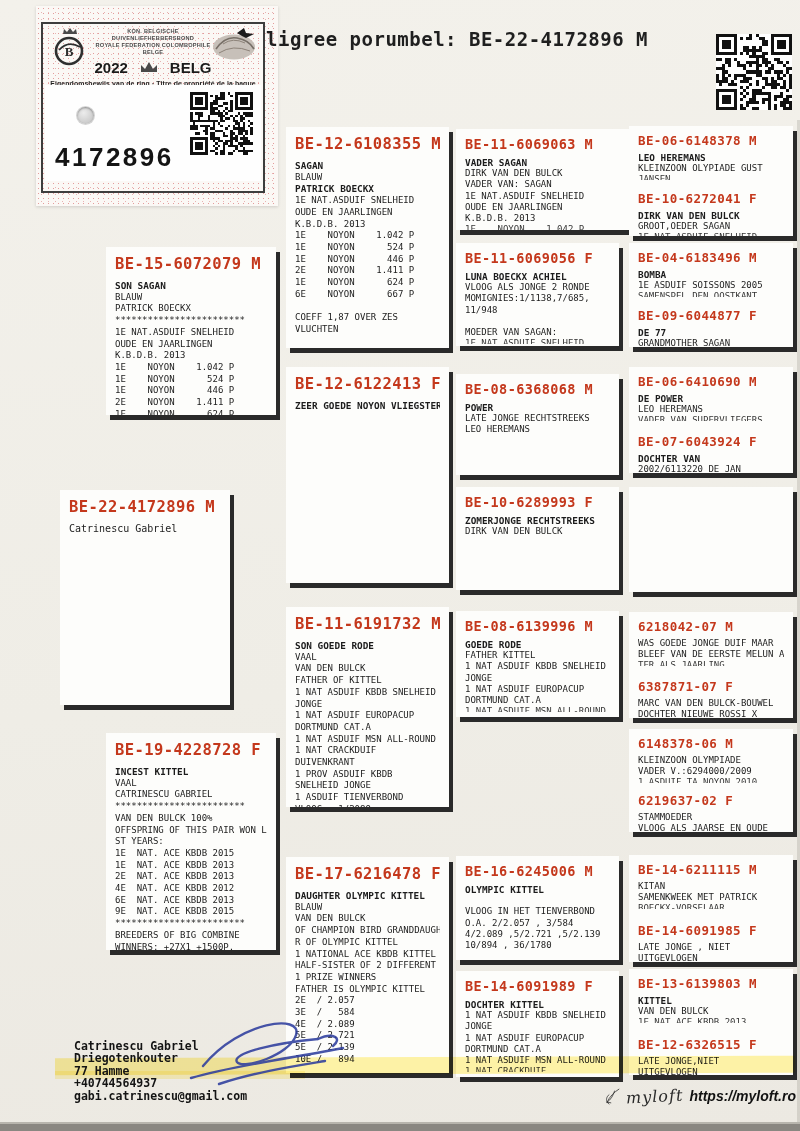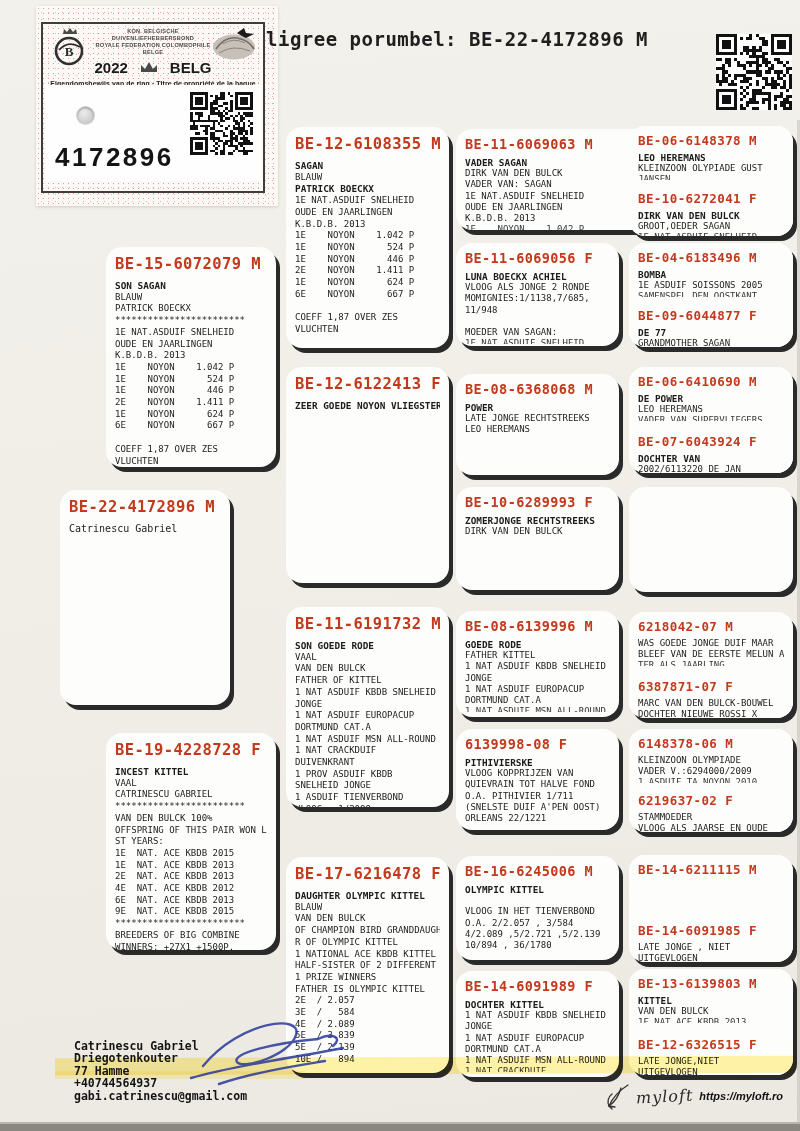--- a/index.html
+++ b/index.html
@@ -1,20 +1,20 @@
 <!DOCTYPE html>
 <html><head>
 <meta charset="utf-8">
 <style>
   html,body{margin:0;padding:0;background:#d8d6d0;}
   #page{position:relative;width:800px;height:1131px;margin:0 auto;overflow:hidden;
         background:linear-gradient(175deg,#f3f1eb 0%,#efede6 60%,#ece9e2 100%);
         font-family:"DejaVu Sans Mono",monospace;}
   
-  .card,.pair{position:absolute;background:#fdfdfb;border-radius:16px;
+  .card,.pair{position:absolute;background:#fdfdfb;border-radius:0;
         box-shadow:4px 5px 0 0 #2a2a2a;box-sizing:border-box;overflow:hidden;}
   .card{padding:6px 9px;}
   .card-header{font-family:"DejaVu Sans Mono",monospace;font-weight:bold;color:#c4381c;
         white-space:pre;letter-spacing:.4px;}
   .c12 .card-header{font-size:15.5px;margin:2px 0 7px;}
   .c3  .card-header{font-size:13.5px;margin:1px 0 5px;}
   .sub .card-header{font-size:12.5px;margin:1px 0 4px;}
   .ln{white-space:pre;color:#1c1c1c;font-size:9px;overflow:hidden;}
   .c12 .ln{line-height:11.7px;}
   .c3  .ln{line-height:11.2px;}
@@ -57,21 +57,21 @@
   .contact{position:absolute;left:74px;top:1040px;}
   .contact .cl{font-weight:bold;font-size:11.5px;line-height:12.4px;color:#141414;white-space:pre;}
   .band{position:absolute;background:#ffe84a;opacity:.48;mix-blend-mode:multiply;
         pointer-events:none;}
   .sig{position:absolute;left:183px;top:1012px;pointer-events:none;}
   .footer{position:absolute;left:604px;top:1082px;width:192px;display:flex;
         align-items:center;gap:6px;}
   .myloft{font-family:"DejaVu Serif",serif;font-style:italic;font-size:16px;
         color:#2a2a2a;letter-spacing:1px;transform:rotate(-3deg);}
   .url{font-family:"Liberation Sans",sans-serif;font-weight:bold;font-style:italic;
-        font-size:11px;color:#111;}
+        font-size:14px;color:#111;}
   .scan-bottom{position:absolute;left:0;bottom:0;width:800px;height:7px;background:#8a8781;}
   .scan-bottom2{position:absolute;left:0;bottom:7px;width:800px;height:2px;background:#b8b5ad;}
   .scan-right{position:absolute;right:0;top:120px;width:3px;height:1004px;background:rgba(120,115,105,.2);}
 </style>
 </head>
 <body>
 
 <div id="page">
 
   <div class="stamp">
@@ -544,21 +544,21 @@
         <rect x="1" y="1" width="5" height="5" fill="#fff"></rect>
         <rect x="2" y="2" width="3" height="3" fill="#111"></rect>
         <rect x="18" y="0" width="7" height="7" fill="#111"></rect>
         <rect x="19" y="1" width="5" height="5" fill="#fff"></rect>
         <rect x="20" y="2" width="3" height="3" fill="#111"></rect>
         <rect x="0" y="18" width="7" height="7" fill="#111"></rect>
         <rect x="1" y="19" width="5" height="5" fill="#fff"></rect>
         <rect x="2" y="20" width="3" height="3" fill="#111"></rect>
       </svg></div>
 
-  <div class="card c12" style="left:106px;top:247px;width:170px;height:220px">
+  <div class="card c12" style="left:106px;top:247px;width:170px;height:168px">
       <div class="card-header">BE-15-6072079 M</div>
       <div class="card-body">
         <div class="ln b">SON SAGAN</div>
         <div class="ln">BLAUW</div>
         <div class="ln">PATRICK BOECKX</div>
         <div class="ln">************************</div>
         <div class="ln">1E NAT.ASDUIF SNELHEID</div>
         <div class="ln">OUDE EN JAARLINGEN</div>
         <div class="ln">K.B.D.B. 2013</div>
         <div class="ln">1E    NOYON    1.042 P</div>
@@ -655,21 +655,21 @@
         <div class="ln">VAN DEN BULCK</div>
         <div class="ln">OF CHAMPION BIRD GRANDDAUGHTE</div>
         <div class="ln">R OF OLYMPIC KITTEL</div>
         <div class="ln">1 NATIONAL ACE KBDB KITTEL</div>
         <div class="ln">HALF-SISTER OF 2 DIFFERENT</div>
         <div class="ln">1 PRIZE WINNERS</div>
         <div class="ln">FATHER IS OLYMPIC KITTEL</div>
         <div class="ln">2E  / 2.057</div>
         <div class="ln">3E  /   584</div>
         <div class="ln">4E  / 2.089</div>
-        <div class="ln">5E  / 3.839</div>
+        <div class="ln">5E  / 2.721</div>
         <div class="ln">5E  / 2.139</div>
         <div class="ln">10E /   894</div>
       </div>
     </div>
 
   <div class="card c3" style="left:456px;top:129px;width:193px;height:101px">
       <div class="card-header">BE-11-6069063 M</div>
       <div class="card-body">
         <div class="ln b">VADER SAGAN</div>
         <div class="ln">DIRK VAN DEN BULCK</div>
@@ -712,31 +712,20 @@
       <div class="card-body">
         <div class="ln b">GOEDE RODE</div>
         <div class="ln">FATHER KITTEL</div>
         <div class="ln">1 NAT ASDUIF KBDB SNELHEID</div>
         <div class="ln">JONGE</div>
         <div class="ln">1 NAT ASDUIF EUROPACUP</div>
         <div class="ln">DORTMUND CAT.A</div>
         <div class="ln clip">1 NAT ASDUIF MSN ALL-ROUND</div>
       </div>
     </div>
-  <div class="card c3" style="left:456px;top:729px;width:163px;height:101px">
-      <div class="card-header">6139998-08 F</div>
-      <div class="card-body">
-        <div class="ln b">PITHIVIERSKE</div>
-        <div class="ln">VLOOG KOPPRIJZEN VAN</div>
-        <div class="ln">QUIEVRAIN TOT HALVE FOND</div>
-        <div class="ln">O.A. PITHIVIER 1/711</div>
-        <div class="ln">(SNELSTE DUIF A'PEN OOST)</div>
-        <div class="ln">ORLEANS 22/1221</div>
-      </div>
-    </div>
   <div class="card c3" style="left:456px;top:856px;width:163px;height:104px">
       <div class="card-header">BE-16-6245006 M</div>
       <div class="card-body">
         <div class="ln b">OLYMPIC KITTEL</div>
         <div class="ln">&nbsp;</div>
         <div class="ln">VLOOG IN HET TIENVERBOND</div>
         <div class="ln">O.A. 2/2.057 , 3/584</div>
         <div class="ln">4/2.089 ,5/2.721 ,5/2.139</div>
         <div class="ln">10/894 , 36/1780</div>
       </div>
@@ -839,20 +828,25 @@
         <div class="card-header">6219637-02 F</div>
         <div class="card-body">
           <div class="ln">STAMMOEDER</div>
           <div class="ln">VLOOG ALS JAARSE EN OUDE</div>
         </div>
       </div>
   </div>
   <div class="pair" style="left:629px;top:855px;width:164px;height:107px">
     <div class="sub" style="height:61px">
         <div class="card-header">BE-14-6211115 M</div>
+        <div class="card-body">
+          <div class="ln">KITAN</div>
+          <div class="ln">SAMENKWEEK MET PATRICK</div>
+          <div class="ln clip">BOECKX-VORSELAAR</div>
+        </div>
       </div>
     <div class="sub" style="height:46px">
         <div class="card-header">BE-14-6091985 F</div>
         <div class="card-body">
           <div class="ln">LATE JONGE , NIET</div>
           <div class="ln">UITGEVLOGEN</div>
         </div>
       </div>
   </div>
   <div class="pair" style="left:629px;top:969px;width:164px;height:106px">

